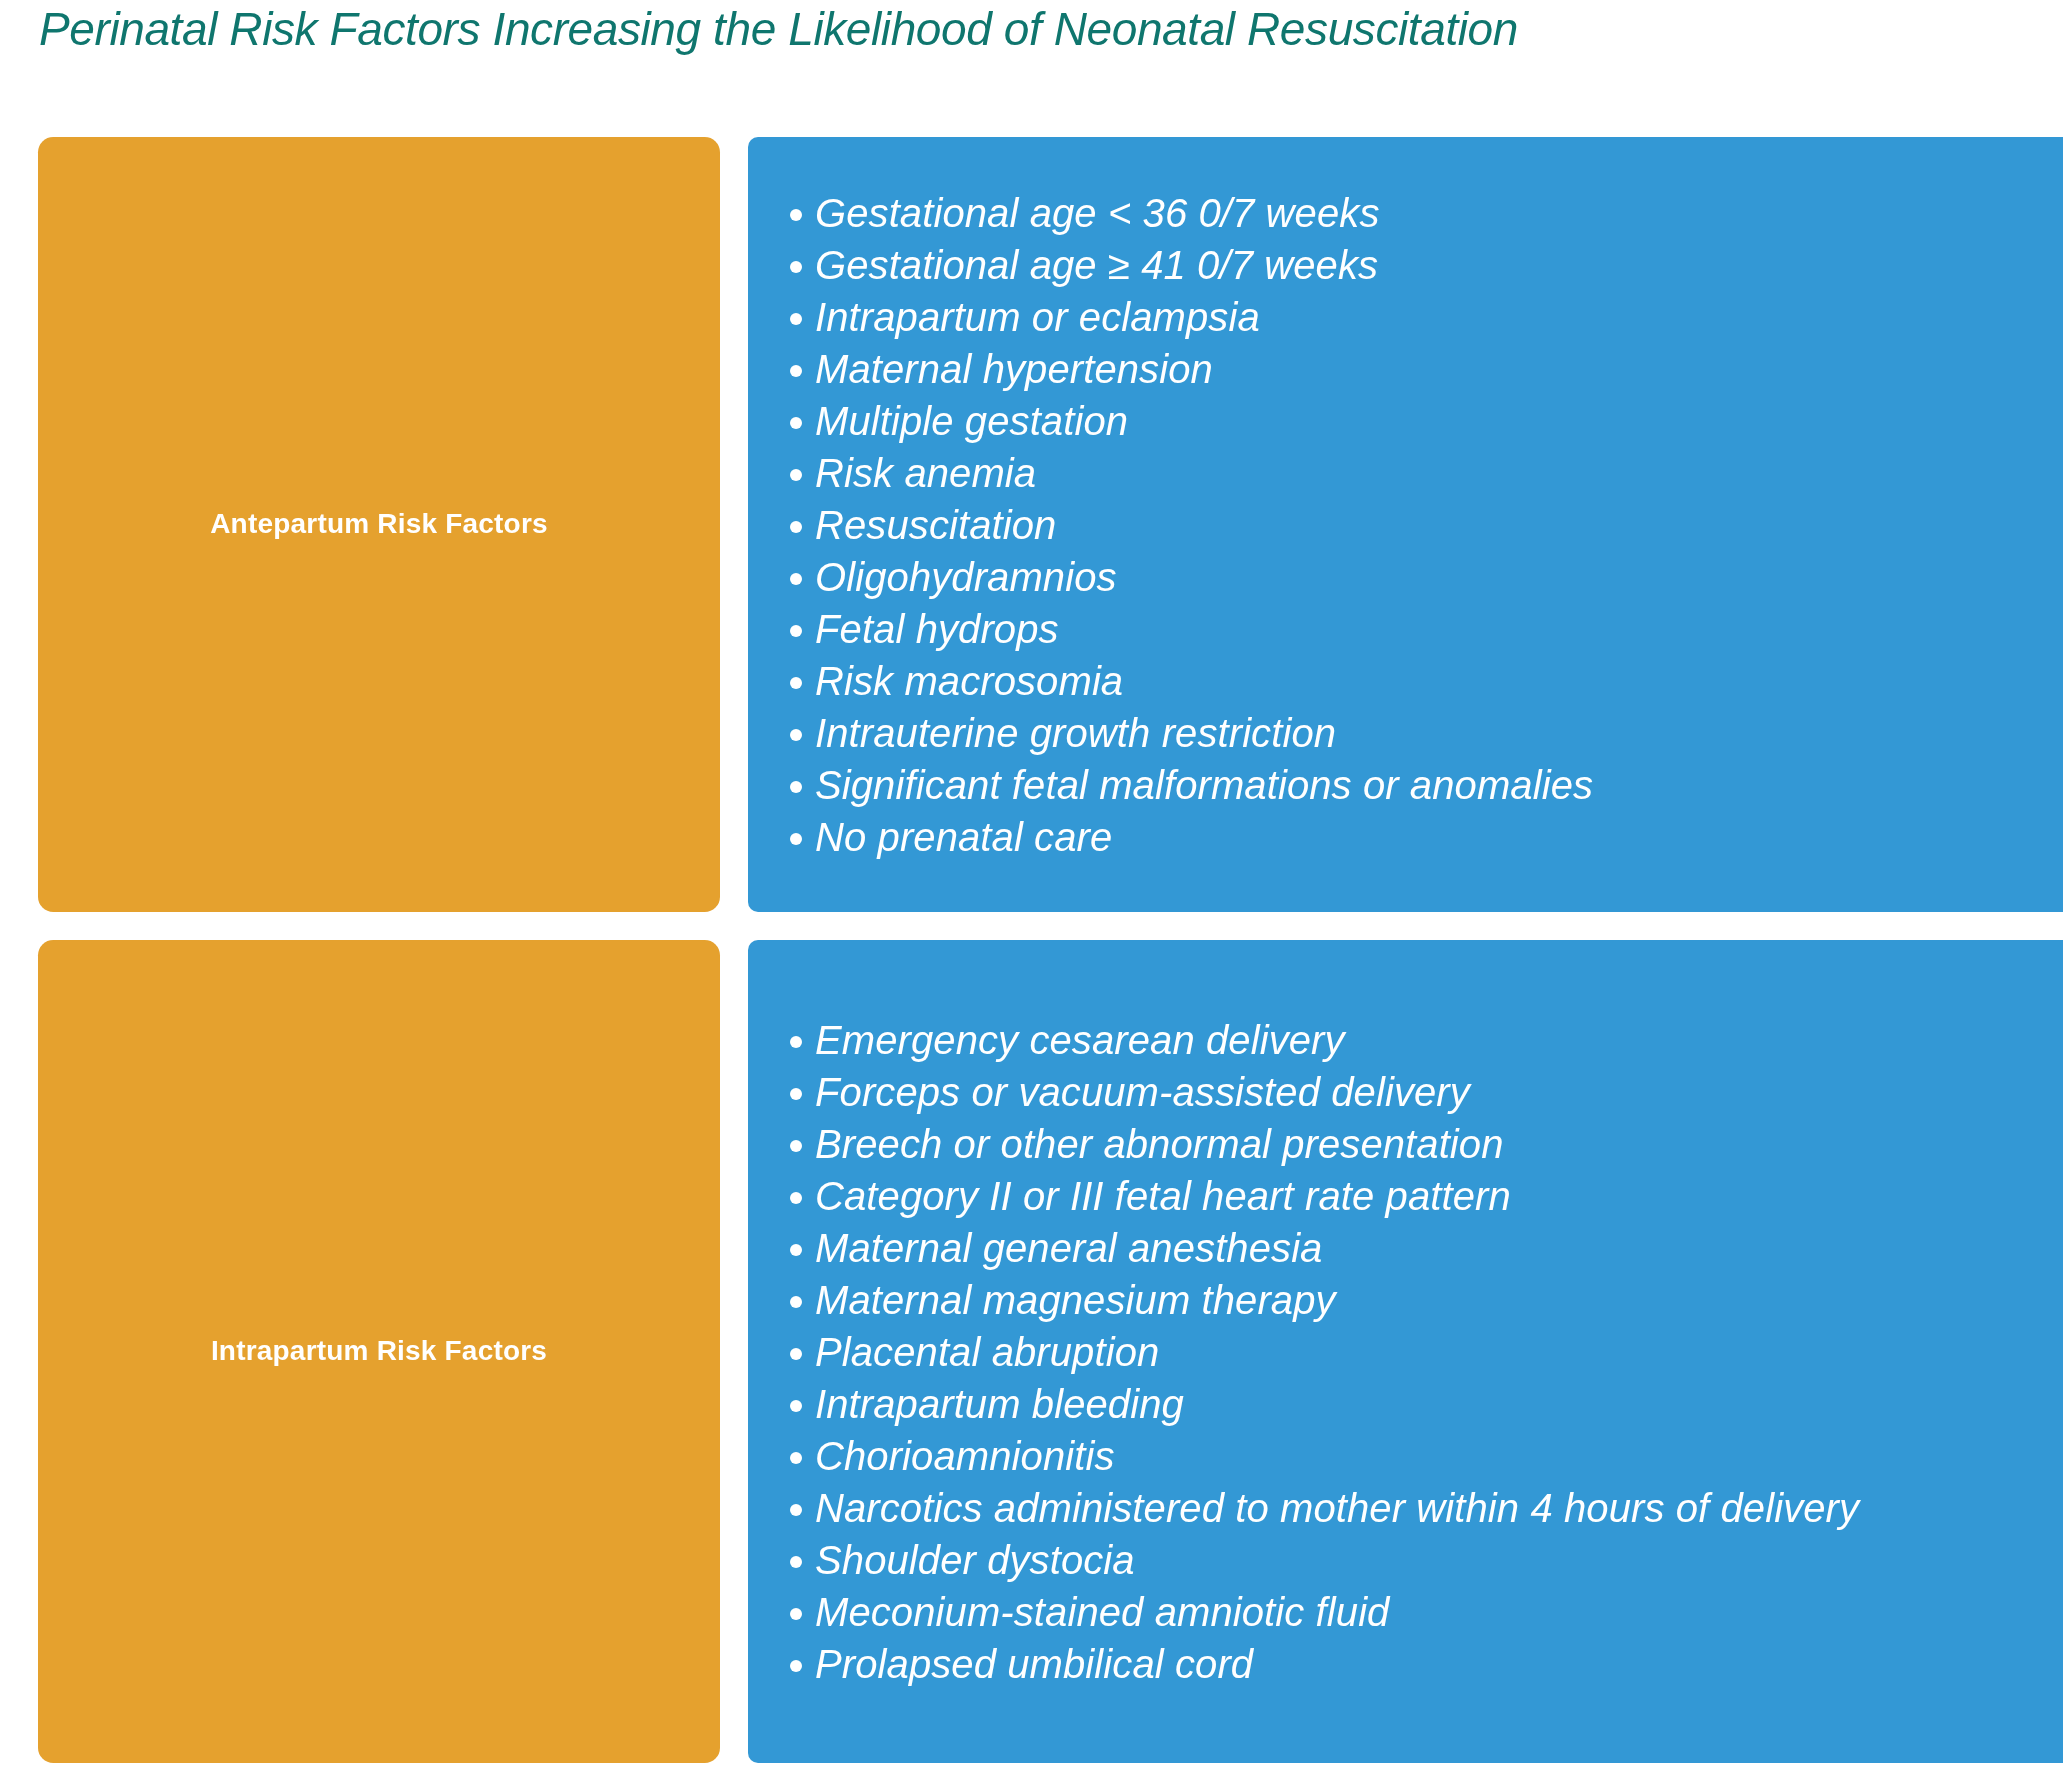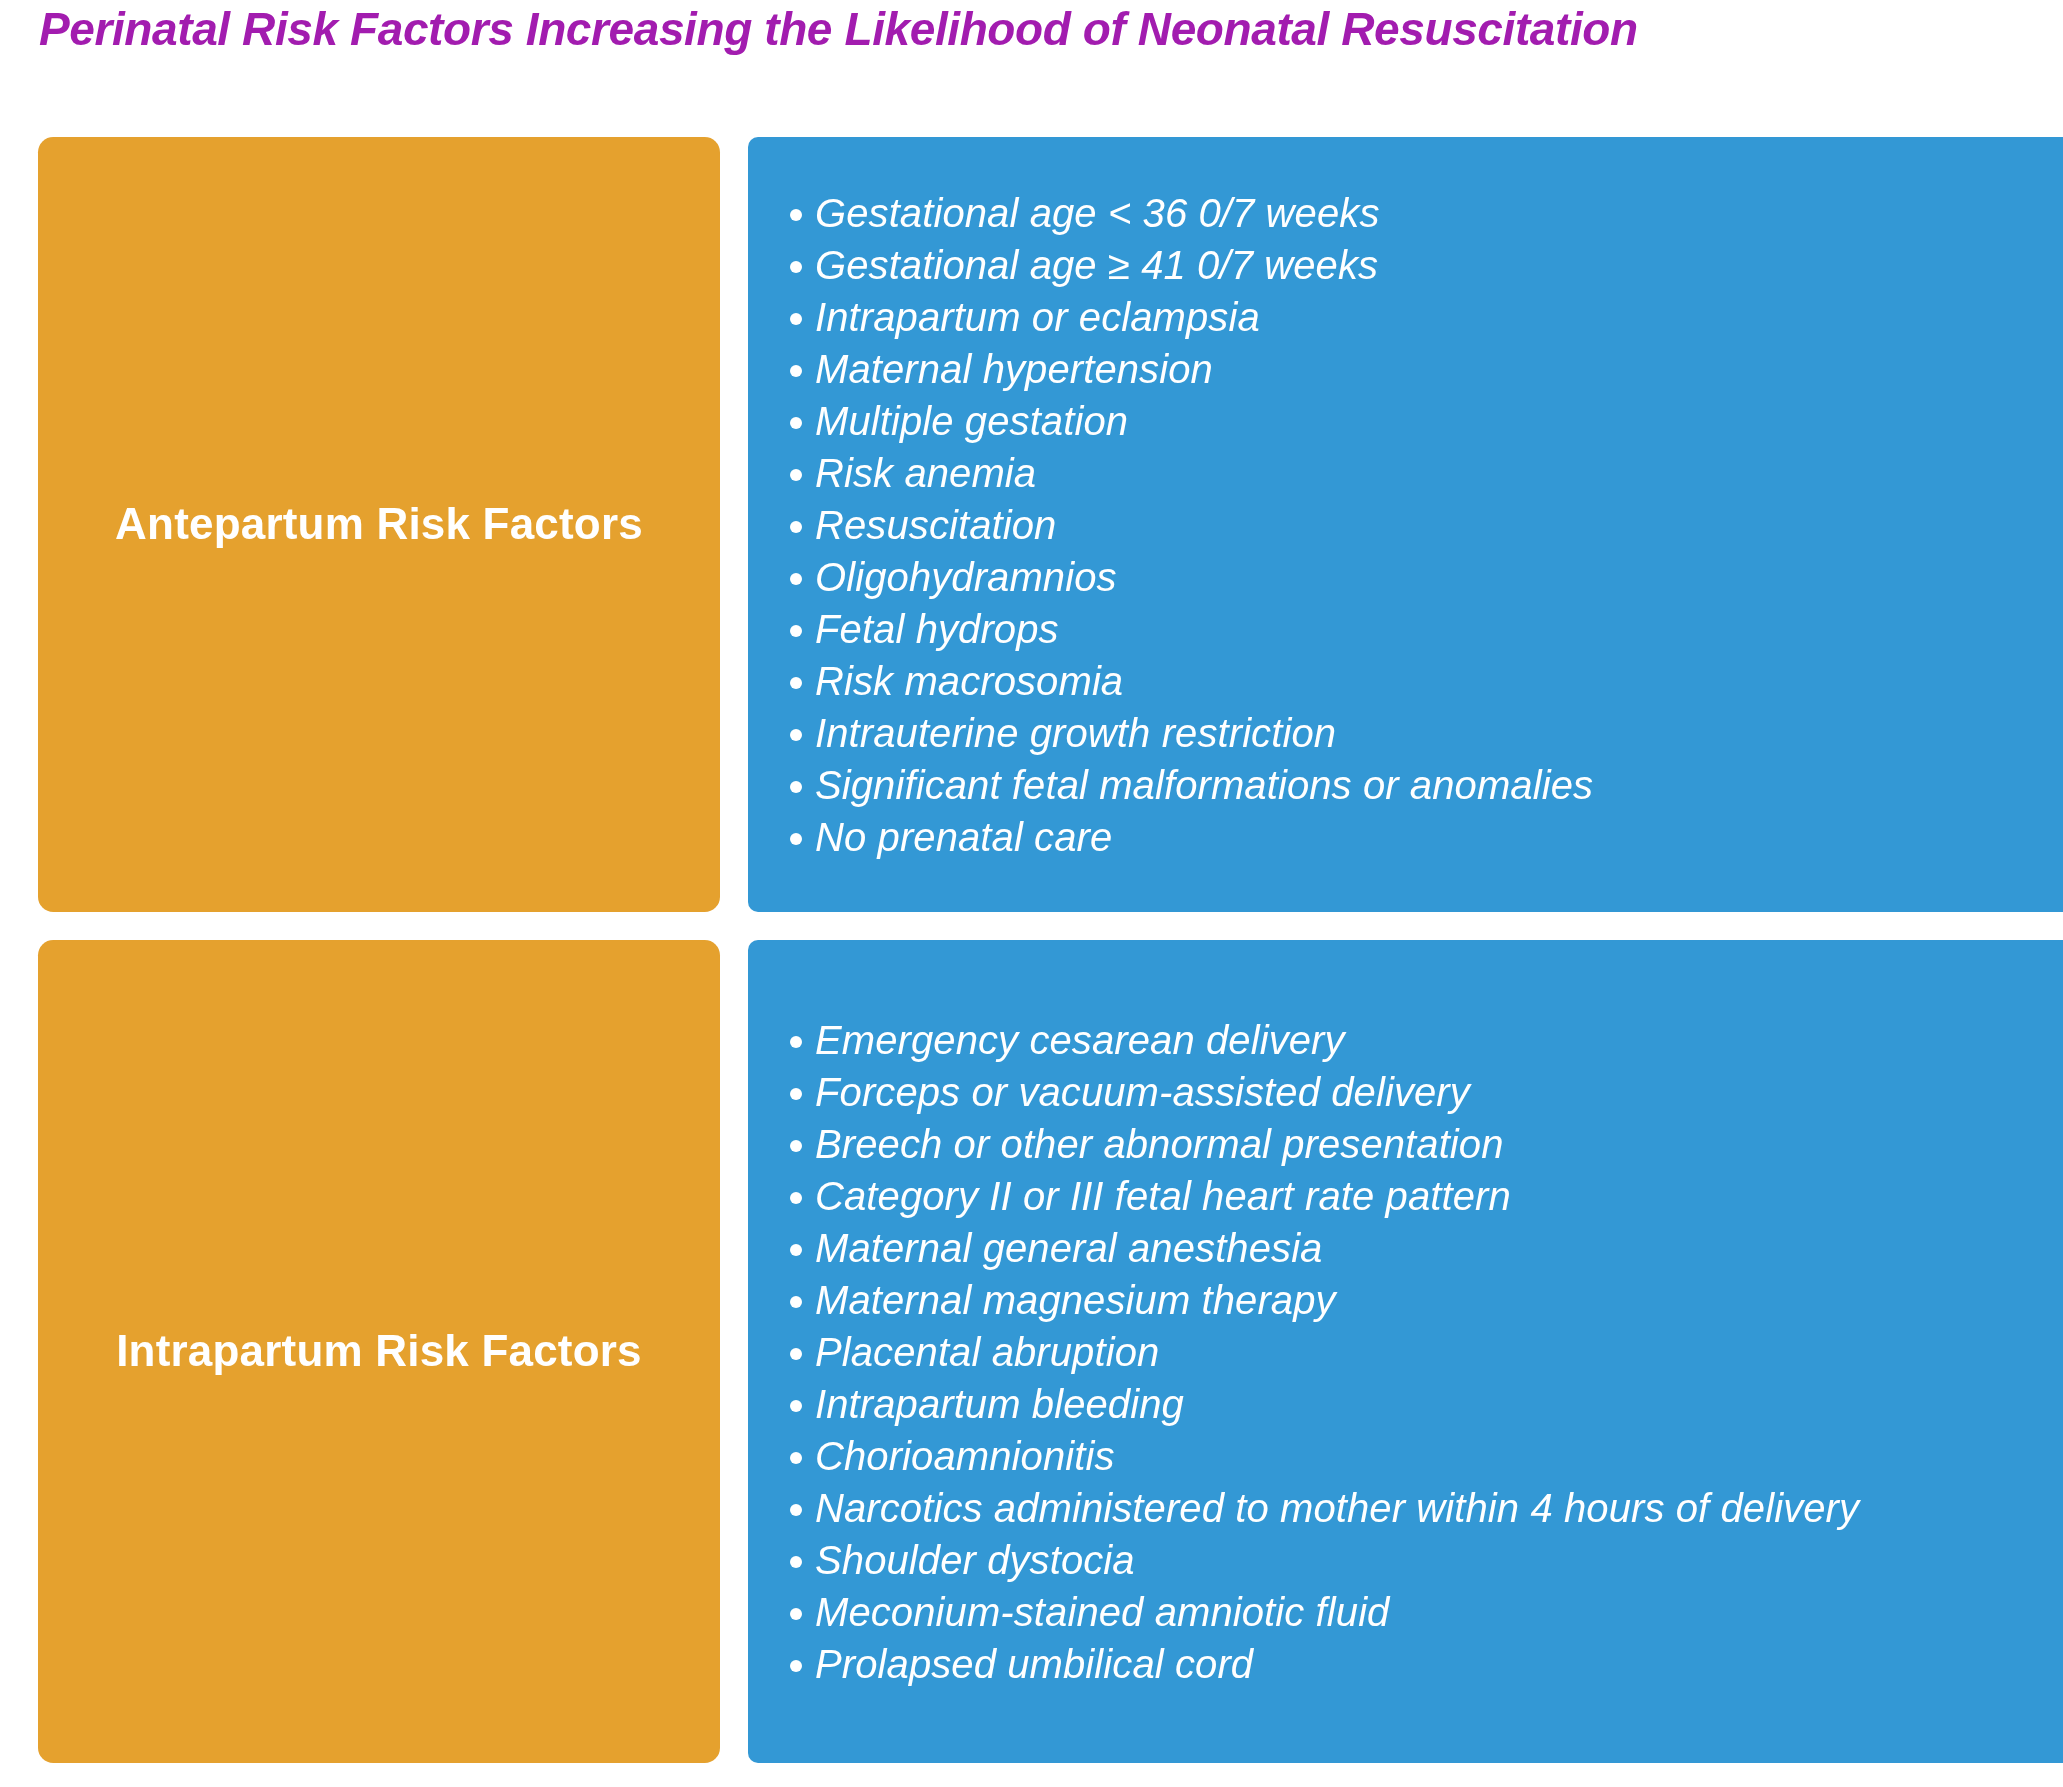--- a/index.html
+++ b/index.html
@@ -23,23 +23,23 @@
     box-sizing: border-box;
   }
 
   
   #title {
     position: absolute;
     left: 39px;
     top: 6.4px;
     width: 1991px;
     font-size: 46px;
-    font-weight: bold;
+    font-weight: normal;
     font-style: italic;
-    color: #a21caf;
+    color: #0f766e;
     letter-spacing: -0.4px;
     line-height: 1.0;
     white-space: nowrap;
   }
 
   
   #grid {
     position: absolute;
     left: 38px;
     top: 137px;
@@ -64,21 +64,21 @@
     background: #E5A12E;
     border-radius: 15.3px;
     display: flex;
     align-items: center;
     justify-content: center;
     box-sizing: border-box;
     padding: 0 19.3px;
   }
   .cat-label {
     color: #ffffff;
-    font-size: 44px;
+    font-size: 28px;
     font-weight: bold;
     text-align: left;
     line-height: 1.15;
     letter-spacing: 0.2px;
   }
 
   .list-box {
     position: absolute;
     left: 710px;
     top: 0px;

